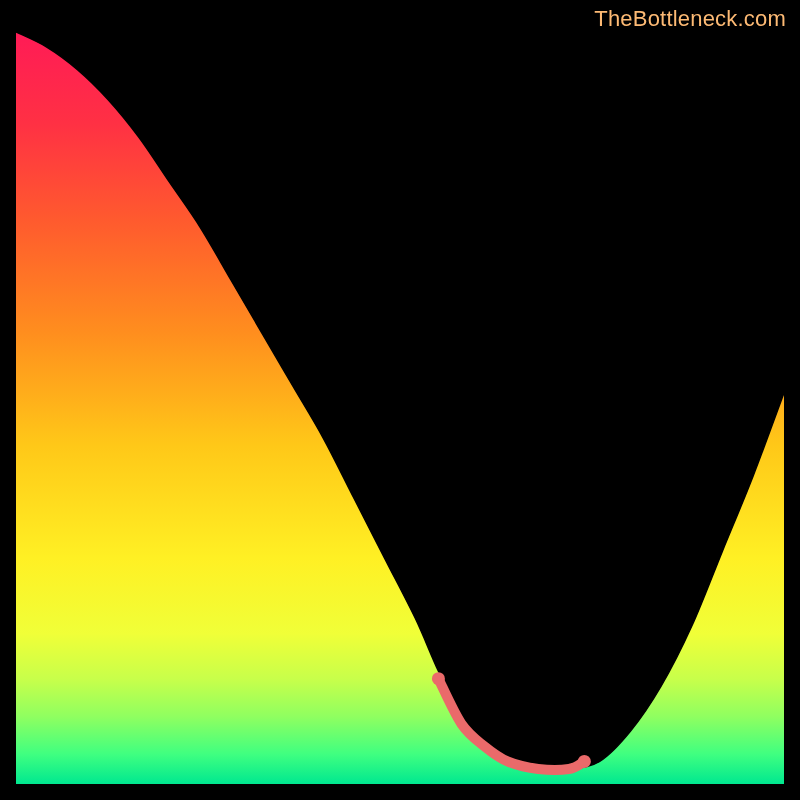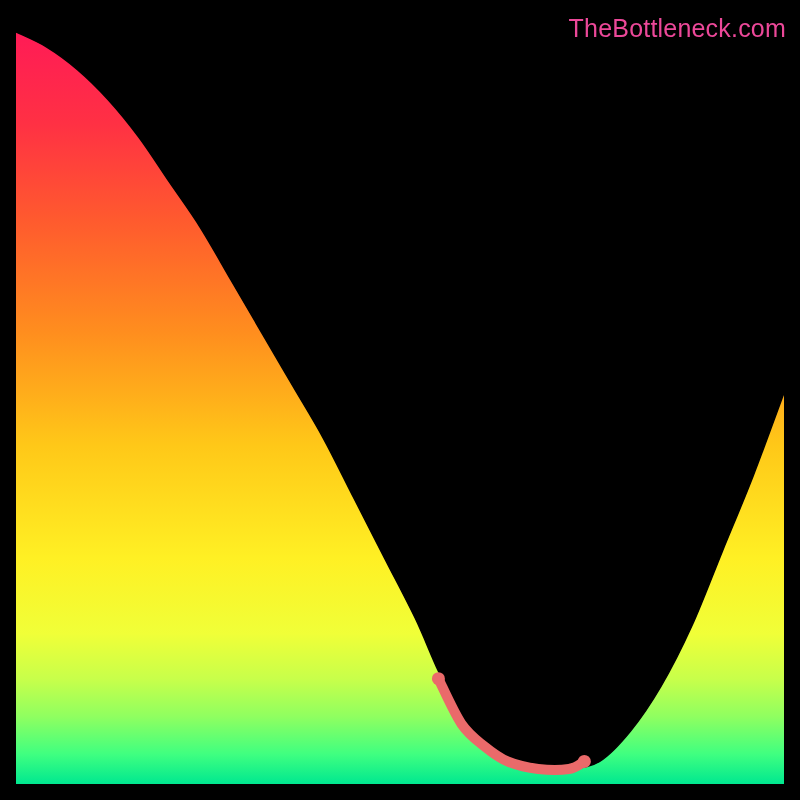--- a/index.html
+++ b/index.html
@@ -8,25 +8,24 @@
     width: 800px;
     height: 800px;
     position: relative;
     background: #000;
   }
   .watermark {
     position: absolute;
     top: 6px;
     right: 14px;
     font-family: Arial, sans-serif;
-    font-size: 25px;
-    color: #ec4899;
+    font-size: 22px;
+    color: #fdba74;
     letter-spacing: 0.2px;
     z-index: 10;
-    margin-top: 8px;
   }
   .plot-area {
     position: absolute;
     left: 16px;
     top: 32px;
     width: 768px;
     height: 752px;
   }
   .gradient-fill {
     position: absolute;

